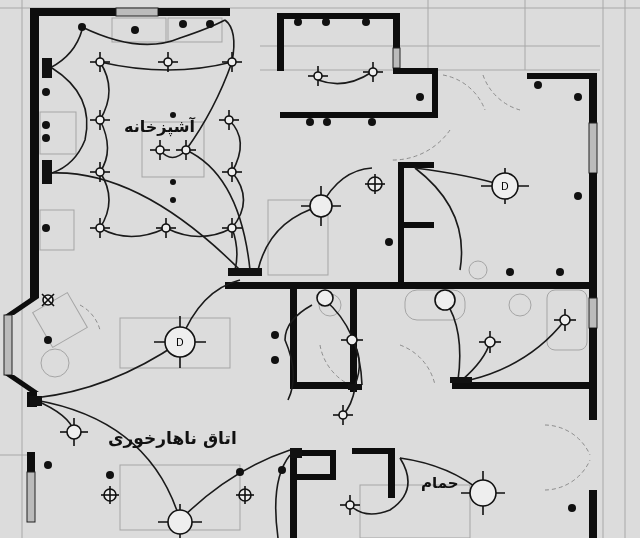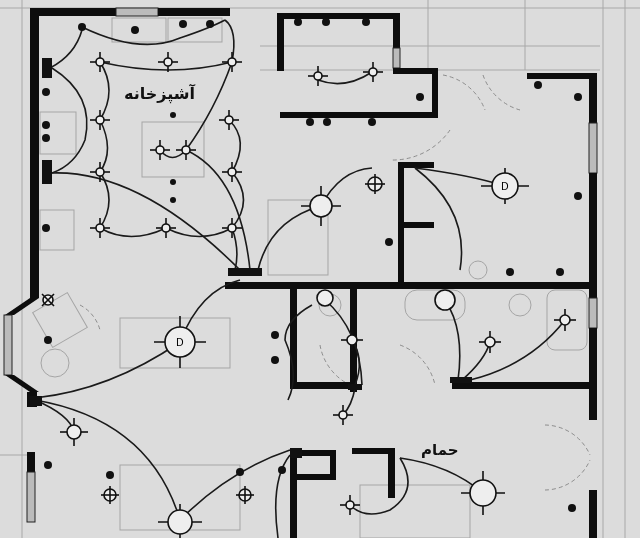--- a/index.html
+++ b/index.html
@@ -1,18 +1,18 @@
 <!DOCTYPE html>
 <html><head>
 <meta charset="utf-8">
 <style>
   html,body{margin:0;padding:0;background:#d9d9d9;}
   #stage{position:relative;width:640px;height:538px;overflow:hidden;background:#dcdcdc;font-family:"DejaVu Sans",sans-serif;}
   svg{position:absolute;left:0;top:0;}
-  .room-label{position:absolute;font-family:"DejaVu Sans",sans-serif;font-weight:bold;color:#111;direction:rtl;white-space:nowrap;}
+  .room-label{position:absolute;font-family:"DejaVu Sans",sans-serif;font-weight:bold;color:#111;direction:rtl;white-space:nowrap;margin-top:33px;}
   .w{fill:#0d0d0d;}
   .wire{stroke:#1a1a1a;stroke-width:1.6;fill:none;}
   .door{stroke:#8c8c8c;stroke-width:1;fill:none;stroke-dasharray:4 3;}
   .fix{stroke:#111;stroke-width:1.6;fill:#eee;}
   .ray{stroke:#111;stroke-width:1.6;}
   .furn{stroke:#a5a5a5;stroke-width:1;fill:none;}
   .dim{stroke:#a8a8a8;stroke-width:1;}
 </style>
 </head>
 <body>
@@ -345,14 +345,15 @@
     <rect x="450" y="377" width="22" height="6"></rect>
     <rect x="348" y="384" width="14" height="6"></rect>
     <rect x="30" y="396" width="12" height="10"></rect>
     <rect x="42" y="58" width="10" height="20"></rect>
     <rect x="42" y="160" width="10" height="24"></rect>
     <rect x="290" y="448" width="12" height="10"></rect>
   </g>
 </svg>
 
 <div class="room-label" style="left:124px;top:84px;font-size:16px;">آشپزخانه</div>
+<div class="room-label" style="left:108px;top:395px;font-size:17px;">اتاق ناهارخوری</div>
 <div class="room-label" style="left:421px;top:441px;font-size:15px;">حمام</div>
 </div>
 
 </body></html>

